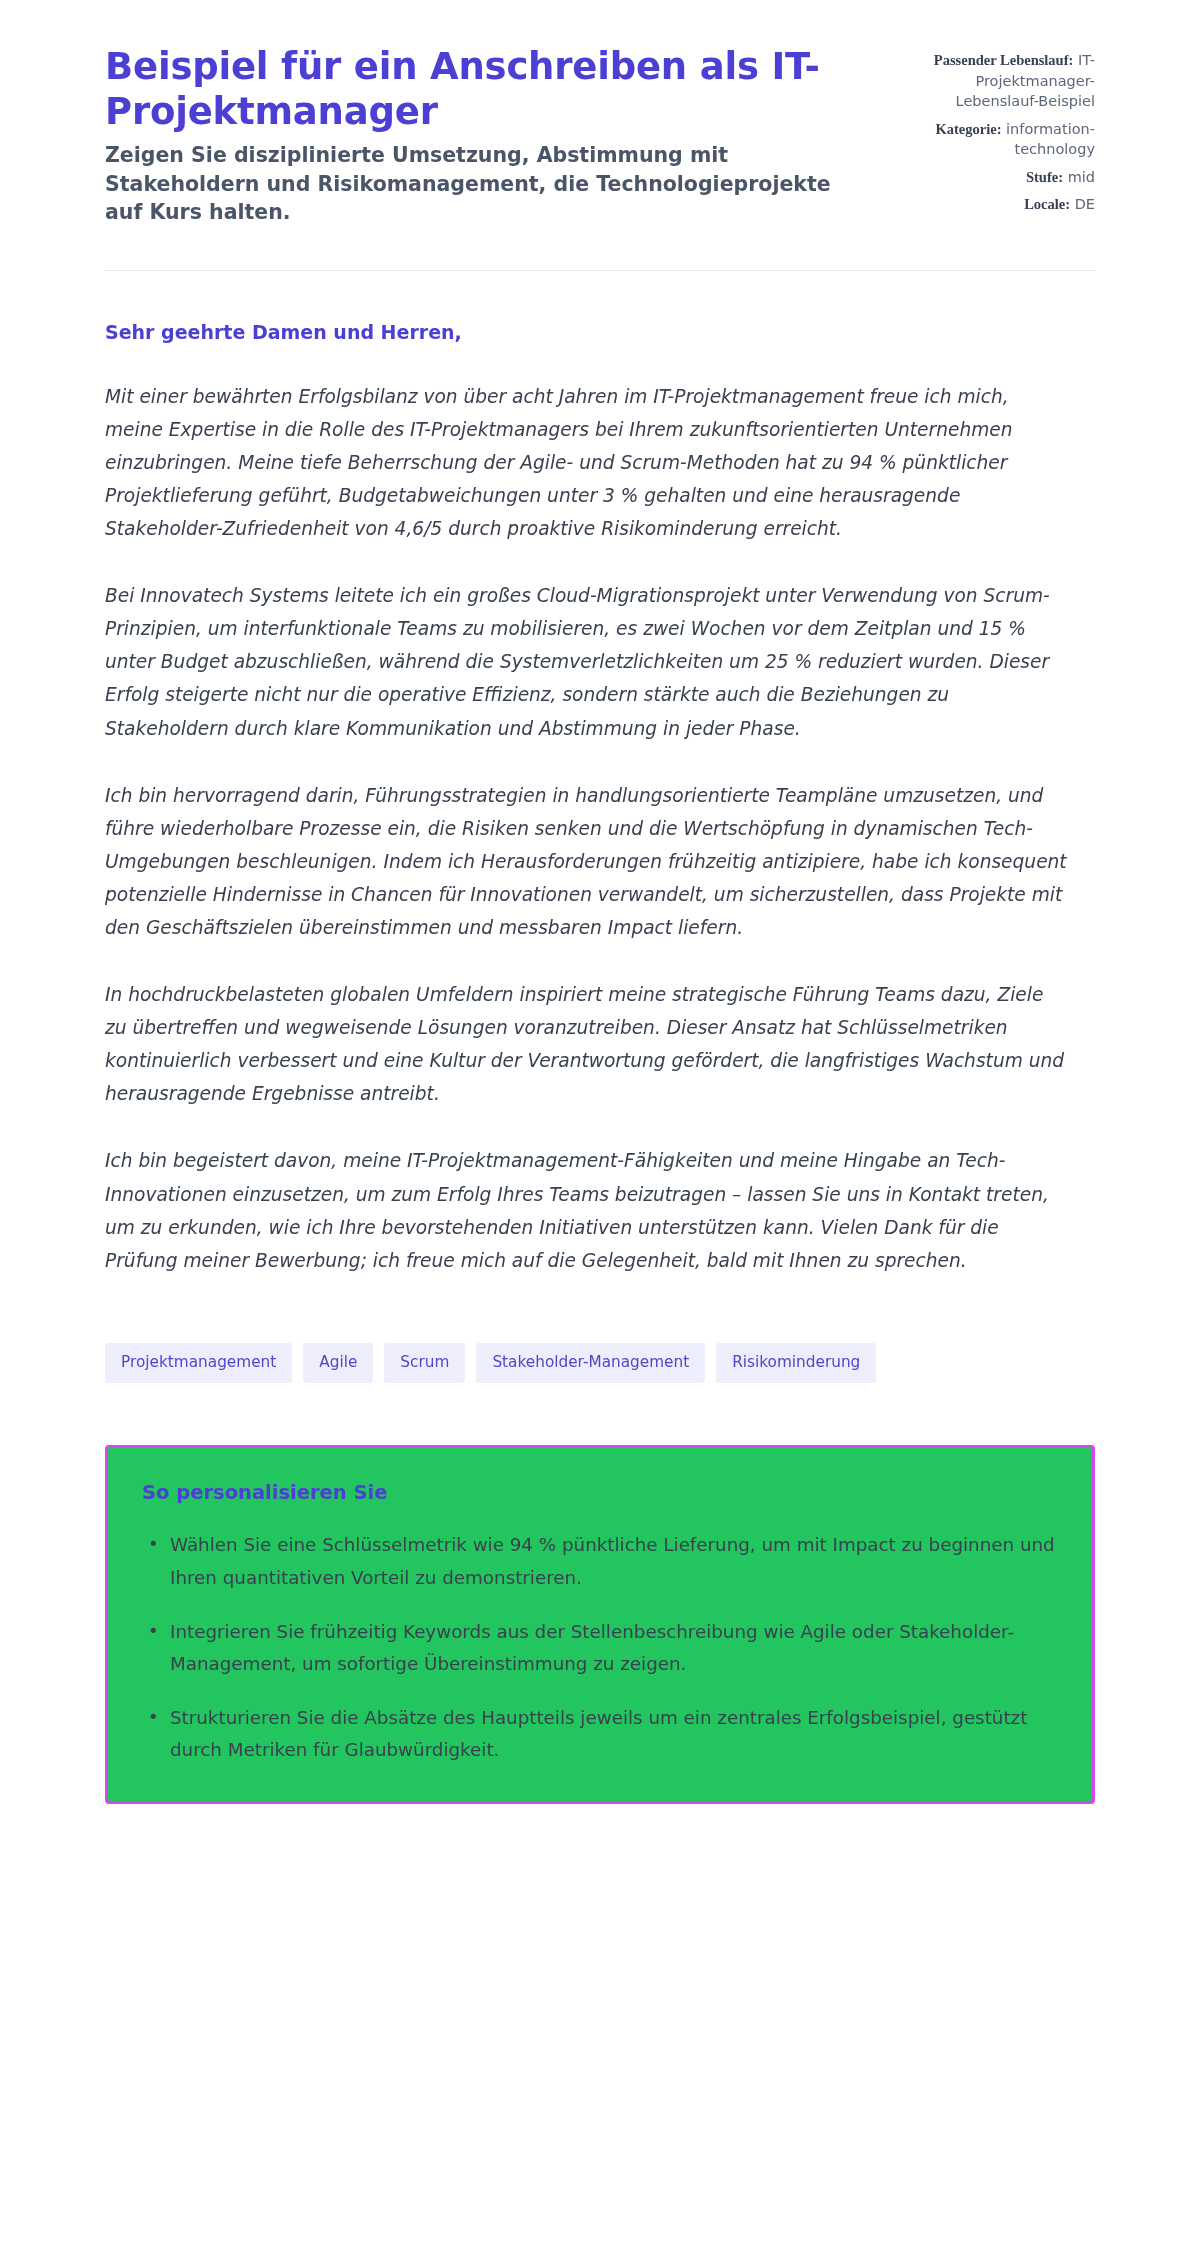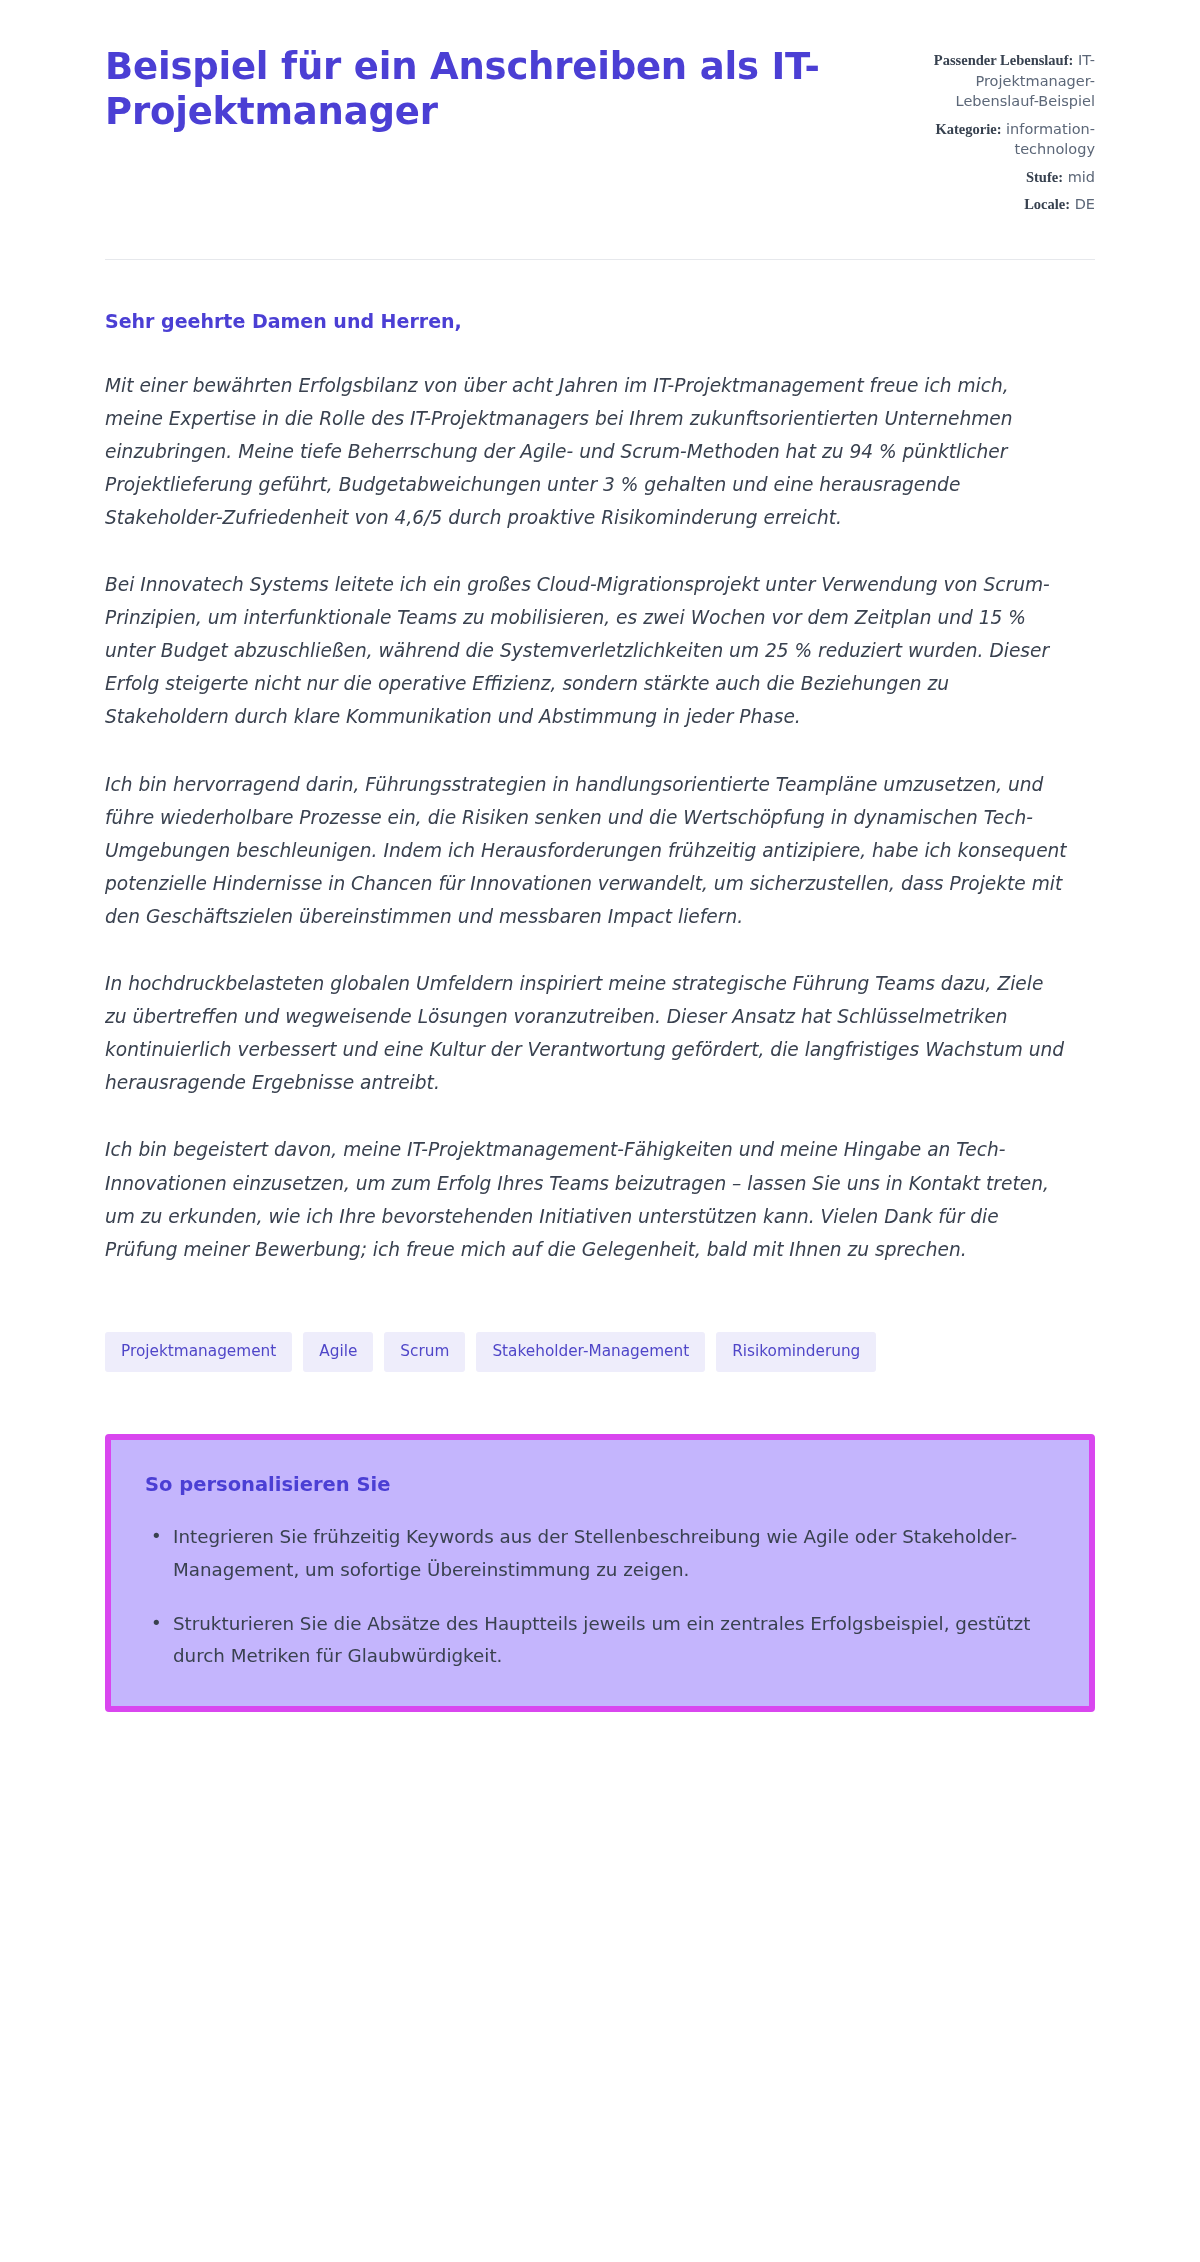--- a/index.html
+++ b/index.html
@@ -126,22 +126,22 @@
     font-size: 15.3px;
     line-height: 1;
     padding: 12px 16px 13px 16px;
     border-radius: 3px;
     white-space: nowrap;
   }
 
   
   .callout {
     margin-top: 62px;
-    background: #c4b5fd;
-    border: 6px solid #d946ef;
+    background: #22c55e;
+    border: 3px solid #d946ef;
     border-radius: 4px;
     padding: 30px 34px 34px 34px;
     box-sizing: border-box;
   }
   .callout-title {
     font-size: 19.5px;
     font-weight: 700;
     color: #4b3fd4;
     margin: 0 0 6px 0;
     line-height: 1.5;
@@ -171,20 +171,21 @@
 </style>
 </head>
 <body>
 
 <div class="page">
   <div class="inner">
 
     <div class="header">
       <div class="header-left">
         <h1 class="page-title">Beispiel für ein Anschreiben als IT-Projektmanager</h1>
+        <div class="subtitle">Zeigen Sie disziplinierte Umsetzung, Abstimmung mit Stakeholdern und Risikomanagement, die Technologieprojekte auf Kurs halten.</div>
       </div>
       <div class="meta">
         <div class="meta-row">
           <span class="meta-label">Passender Lebenslauf:</span>
           <span class="meta-value">IT-Projektmanager-Lebenslauf-Beispiel</span>
         </div>
         <div class="meta-row">
           <span class="meta-label">Kategorie:</span>
           <span class="meta-value">information-technology</span>
         </div>
@@ -217,19 +218,20 @@
       <span class="tag">Projektmanagement</span>
       <span class="tag">Agile</span>
       <span class="tag">Scrum</span>
       <span class="tag">Stakeholder-Management</span>
       <span class="tag">Risikominderung</span>
     </div>
 
     <div class="callout">
       <div class="callout-title">So personalisieren Sie</div>
       <ul class="callout-list">
+        <li>Wählen Sie eine Schlüsselmetrik wie 94 % pünktliche Lieferung, um mit Impact zu beginnen und Ihren quantitativen Vorteil zu demonstrieren.</li>
         <li>Integrieren Sie frühzeitig Keywords aus der Stellenbeschreibung wie Agile oder Stakeholder-Management, um sofortige Übereinstimmung zu zeigen.</li>
         <li>Strukturieren Sie die Absätze des Hauptteils jeweils um ein zentrales Erfolgsbeispiel, gestützt durch Metriken für Glaubwürdigkeit.</li>
       </ul>
     </div>
 
   </div>
 </div>
 
 </body></html>

